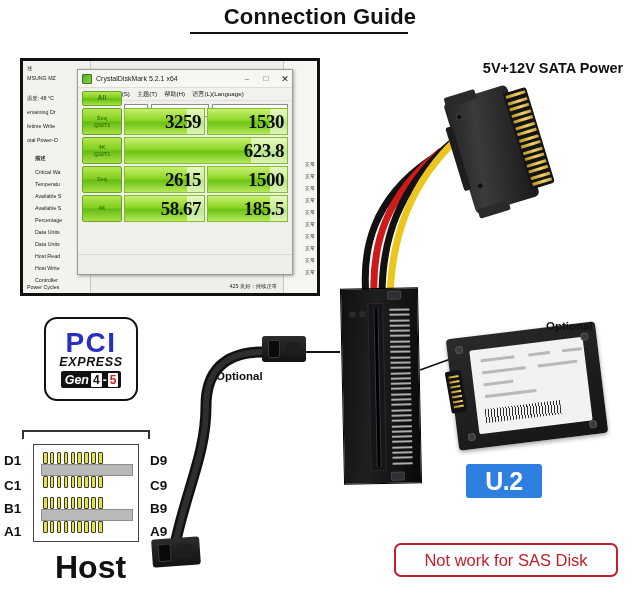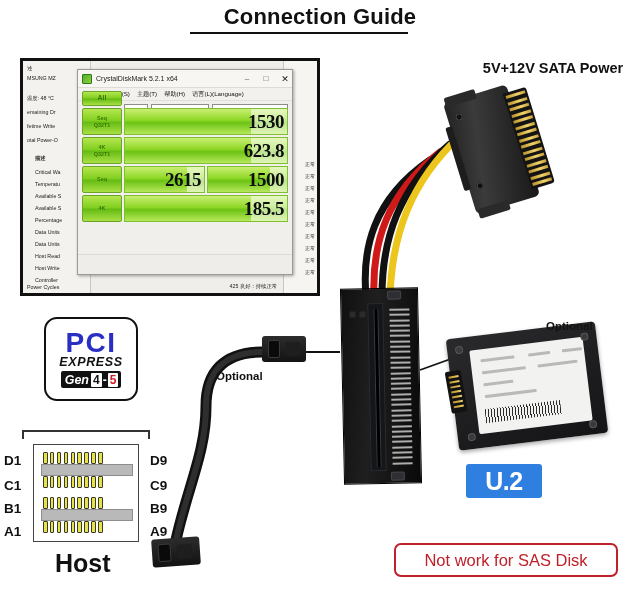--- a/index.html
+++ b/index.html
@@ -137,21 +137,21 @@
   .lbl-opt1 {
     position:absolute; left:216px; top:370px;
     font-size:11.5px; font-weight:bold; color:#111;
   }
   .lbl-opt2 {
     position:absolute; left:546px; top:320px;
     font-size:11.5px; font-weight:bold; color:#111;
   }
   .lbl-host {
     position:absolute; left:55px; top:549px;
-    font-size:25px; font-weight:bold; color:#111;
+    font-size:32px; font-weight:bold; color:#111;
   }
 
   
   .pcie {
     position:absolute; left:44px; top:317px; width:94px; height:84px;
     background:#fff; border:2px solid #111; border-radius:13px;
     display:flex; flex-direction:column; align-items:center; justify-content:center;
     overflow:hidden;
   }
   .pcie-pci {
@@ -393,20 +393,24 @@
             <div class="gbtn all">All</div>
           </div>
 
           <div class="cdm-row">
             <div class="gbtn">
               <span>Seq</span>
               <span>Q32T1</span>
             </div>
             <div class="gcell">
               <span class="wash"></span>
+              <span class="gval">3259</span>
+            </div>
+            <div class="gcell">
+              <span class="wash"></span>
               <span class="gval">1530</span>
             </div>
           </div>
 
           <div class="cdm-row">
             <div class="gbtn">
               <span>4K</span>
               <span>Q32T1</span>
             </div>
             <div class="gcell">
@@ -425,20 +429,24 @@
             </div>
             <div class="gcell">
               <span class="wash"></span>
               <span class="gval">1500</span>
             </div>
           </div>
 
           <div class="cdm-row">
             <div class="gbtn">
               <span>4K</span>
+            </div>
+            <div class="gcell">
+              <span class="wash"></span>
+              <span class="gval">58.67</span>
             </div>
             <div class="gcell">
               <span class="wash"></span>
               <span class="gval">185.5</span>
             </div>
           </div>
         </div>
       </div>
       <div class="cdm-footer"></div>
     </div>

